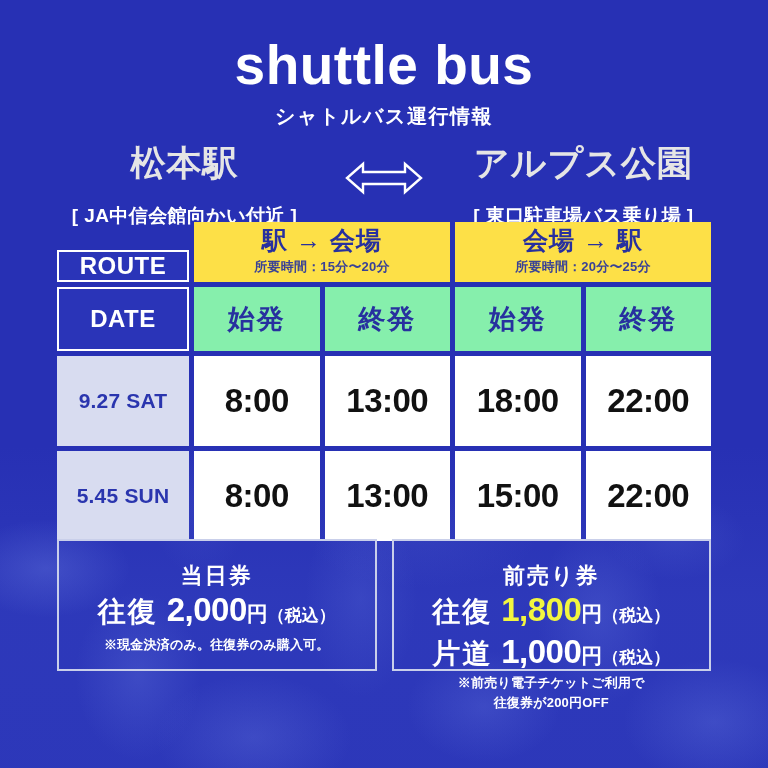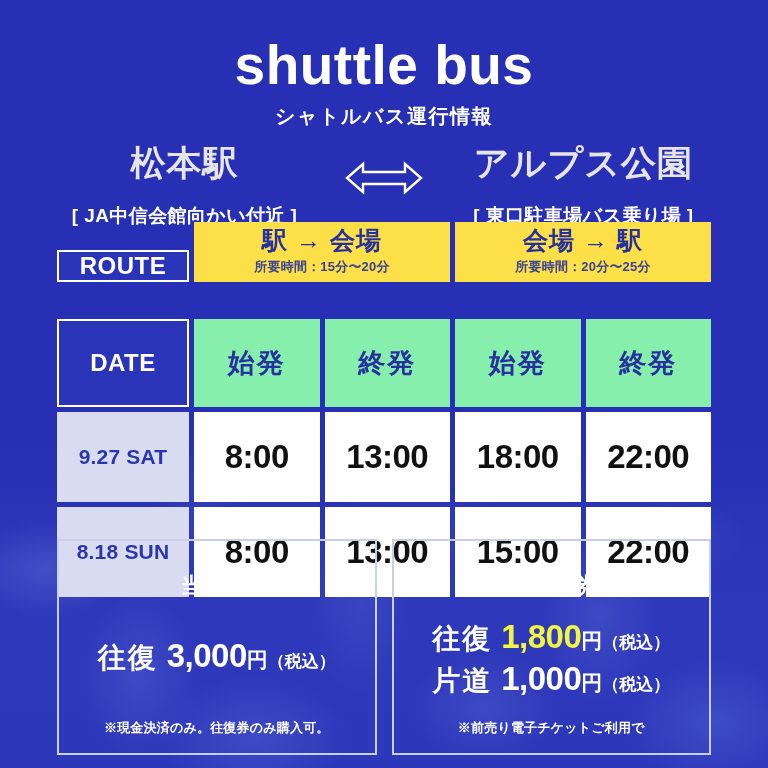--- a/index.html
+++ b/index.html
@@ -136,21 +136,21 @@
   }
   .route-note {
     color: #3A4296;
     font-size: 13px;
     font-weight: 700;
     letter-spacing: .2px;
     margin-top: 4px;
   }
 
   .row-route { height: 50px; align-items: flex-end; }
-  .row-date  { height: 88px; margin-top: 32px; }
+  .row-date  { height: 64px; }
   .row-data  { height: 90px; }
 
   .head-cell {
     flex: 1 1 0;
     background: #86efac;
     color: #27309F;
     font-size: 27px;
     font-weight: 700;
     letter-spacing: 2px;
     display: flex;
@@ -186,26 +186,26 @@
   .fares {
     position: absolute;
     left: 57px;
     top: 539px;
     width: 654px;
     display: flex;
     gap: 15px;
   }
   .fare-box {
     flex: 1 1 0;
-    height: 216px;
+    height: 132px;
     border: 2px solid #C9CFEA;
     display: flex;
     flex-direction: column;
     align-items: center;
-    padding-top: 30px;
+    padding-top: 20px;
   }
   .fare-title {
     color: #FFFFFF;
     font-size: 22px;
     font-weight: 700;
     letter-spacing: 2px;
   }
   .fare-lines {
     flex: 1 1 auto;
     display: flex;
@@ -306,37 +306,37 @@
 
     <div class="trow row-data">
       <div class="date-cell">9.27 SAT</div>
       <div class="time-cell">8:00</div>
       <div class="time-cell">13:00</div>
       <div class="time-cell">18:00</div>
       <div class="time-cell">22:00</div>
     </div>
 
     <div class="trow row-data">
-      <div class="date-cell">8.18 SUN</div>
+      <div class="date-cell">5.45 SUN</div>
       <div class="time-cell">8:00</div>
       <div class="time-cell">13:00</div>
       <div class="time-cell">15:00</div>
       <div class="time-cell">22:00</div>
     </div>
 
   </div>
 
   <div class="fares">
 
     <div class="fare-box box-left">
       <div class="fare-title">当日券</div>
       <div class="fare-lines">
         <div class="fare-line">
           <span class="fare-kind">往復</span>
-          <span class="fare-amount">3,000</span>
+          <span class="fare-amount">2,000</span>
           <span class="fare-yen">円</span>
           <span class="fare-tax">（税込）</span>
         </div>
       </div>
       <div class="fare-note">※現金決済のみ。往復券のみ購入可。</div>
     </div>
 
     <div class="fare-box box-right">
       <div class="fare-title">前売り券</div>
       <div class="fare-lines">
@@ -348,17 +348,18 @@
         </div>
         <div class="fare-line">
           <span class="fare-kind">片道</span>
           <span class="fare-amount">1,000</span>
           <span class="fare-yen">円</span>
           <span class="fare-tax">（税込）</span>
         </div>
       </div>
       <div class="fare-note">
         <div>※前売り電子チケットご利用で</div>
+        <div>往復券が200円OFF</div>
       </div>
     </div>
 
   </div>
 </div>
 
 </body></html>

